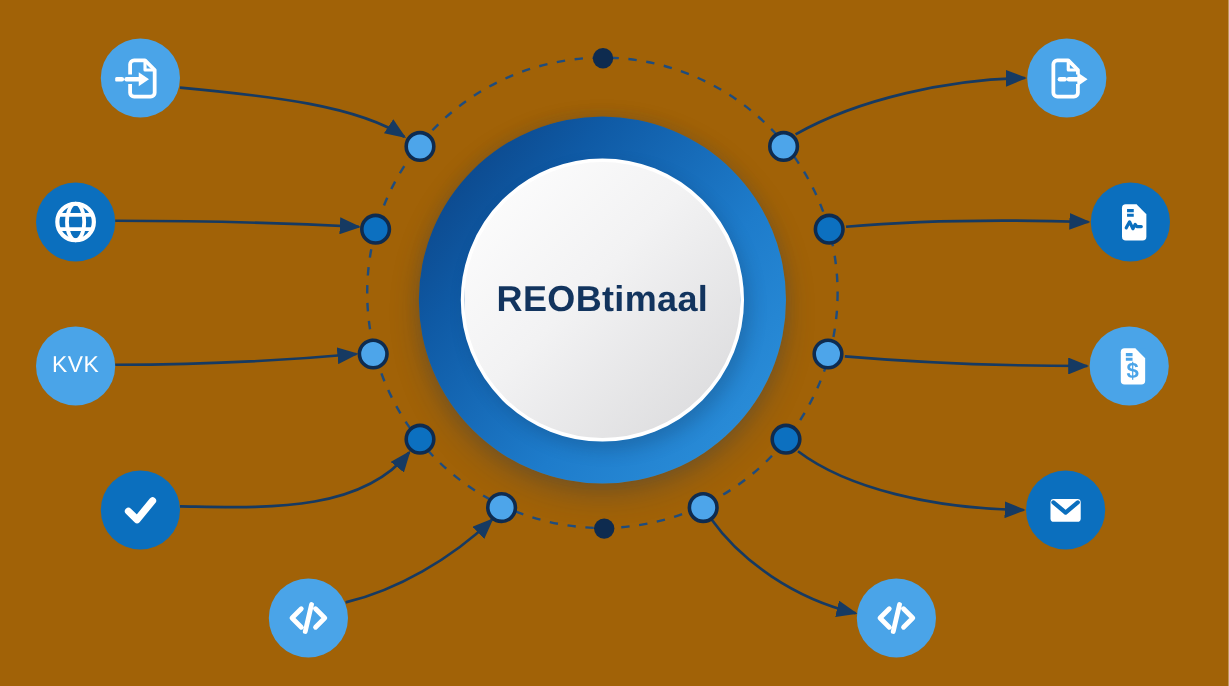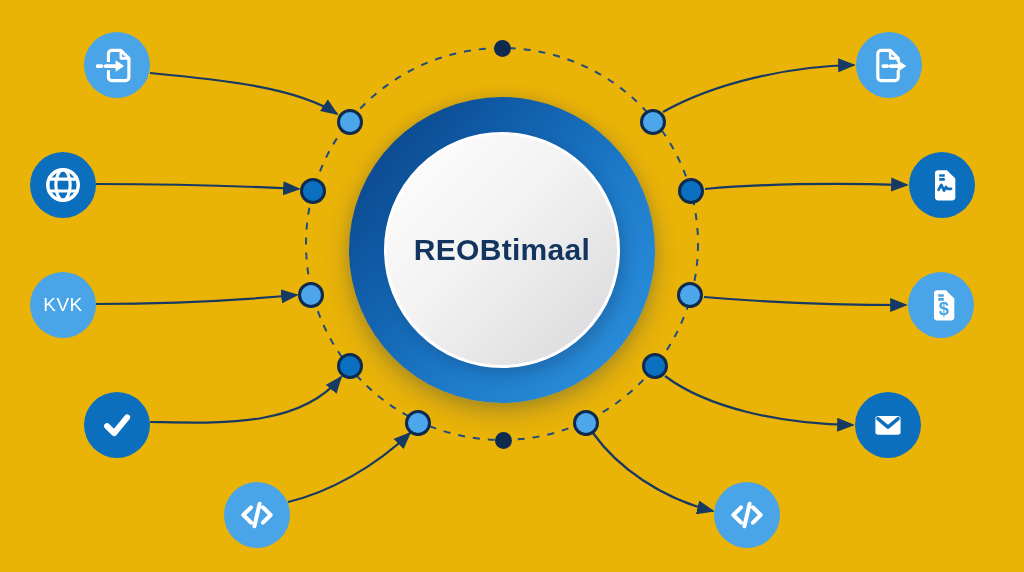--- a/index.html
+++ b/index.html
@@ -1,17 +1,17 @@
 <!DOCTYPE html>
 <html><head>
 <meta charset="utf-8">
 <style>
   html,body{margin:0;padding:0;background:#ffffff;}
   body{font-family:"Liberation Sans", sans-serif;}
-  .canvas{position:relative;width:1024px;height:572px;background:#eab308;overflow:hidden;}
+  .canvas{position:relative;width:1024px;height:572px;background:#a16207;overflow:hidden;}
 
   
   .wires{position:absolute;left:0;top:0;width:1024px;height:572px;z-index:1;}
 
   
   .ring{
     position:absolute;left:349px;top:97px;width:306px;height:306px;border-radius:50%;
     background:linear-gradient(130deg,#0A3C7B 0%,#0F5AA5 28%,#1E7CCB 62%,#2F94DE 100%);
     box-shadow:0 10px 24px rgba(25,55,95,.28),0 0 12px rgba(25,55,95,.14);
     z-index:2;

